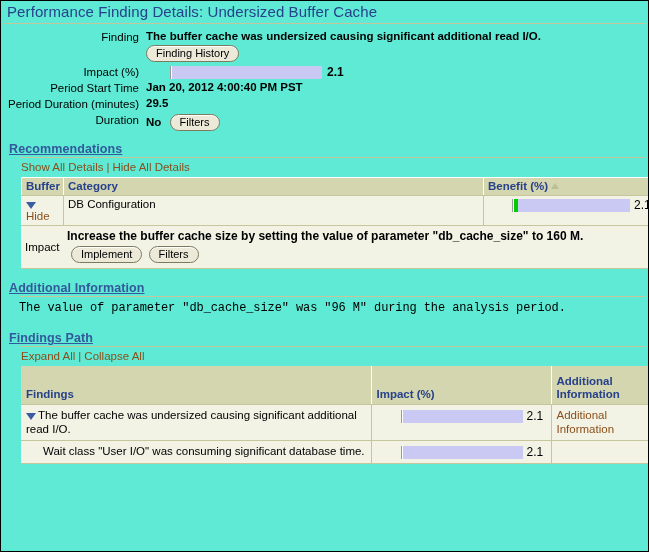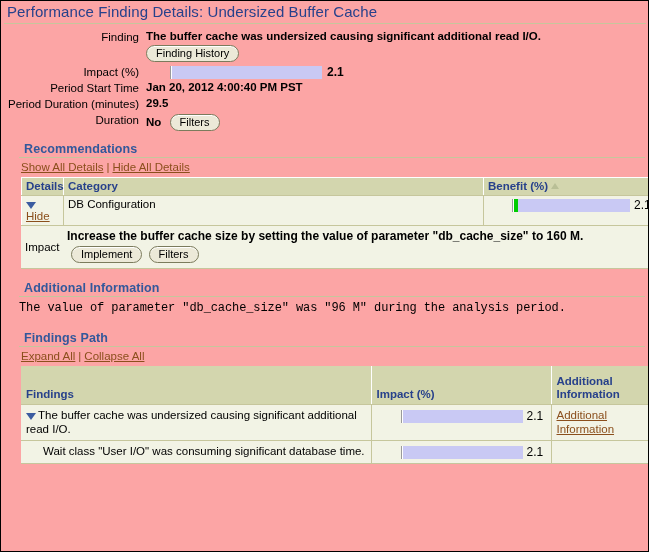--- a/index.html
+++ b/index.html
@@ -14,21 +14,21 @@
     font-family: "Liberation Sans", sans-serif;
     font-size: 11px;
     color: #000000;
     overflow: hidden;
   }
   .page {
     position: relative;
     width: 649px;
     height: 552px;
     border: 1px solid #000000;
-    background: #fca5a5;
+    background: #5eead4;
     overflow: hidden;
   }
 
   
   .page-title {
     font-size: 15px;
     color: #27418b;
     font-weight: normal;
     padding: 2px 0 3px 6px;
     letter-spacing: 0.1px;
@@ -131,37 +131,37 @@
   }
 
   
   .section {
     margin-top: 10px;
   }
   .section-title {
     font-size: 12.5px;
     font-weight: bold;
     color: #33589b;
-    padding: 0 0 1px 23px;
+    padding: 0 0 1px 8px;
     letter-spacing: 0.1px;
+    text-decoration: underline;
   }
   .section-rule {
     height: 1px;
     background: #c6c69c;
     margin: 0 3px 0 18px;
   }
 
   
   .linkrow {
     padding: 3px 0 4px 20px;
     font-size: 11.5px;
   }
   a.lnk {
     color: #8b4f1c;
-    text-decoration: underline;
     cursor: pointer;
   }
   .sep {
     color: #8b4f1c;
     padding: 0 3px;
   }
 
   
   .dtable {
     border-collapse: collapse;
@@ -349,21 +349,21 @@
     </div>
 
     <table class="dtable">
       <colgroup>
         <col style="width:42px">
         <col style="width:420px">
         <col style="width:166px">
       </colgroup>
       <tbody>
           <tr>
-        <th>Details</th>
+        <th>Buffer</th>
         <th>Category</th>
         <th><span>Benefit (%)</span><span class="tri-up-hollow"></span></th>
       </tr>
       <tr>
         <td><span class="tri-down"></span><a class="lnk">Hide</a></td>
         <td>DB Configuration</td>
         <td class="cell-plain">
           <span class="bar-wrap">
             <span class="bar-track" style="width:118px;">
               <span class="bar-fill" style="width:116px;"></span>

